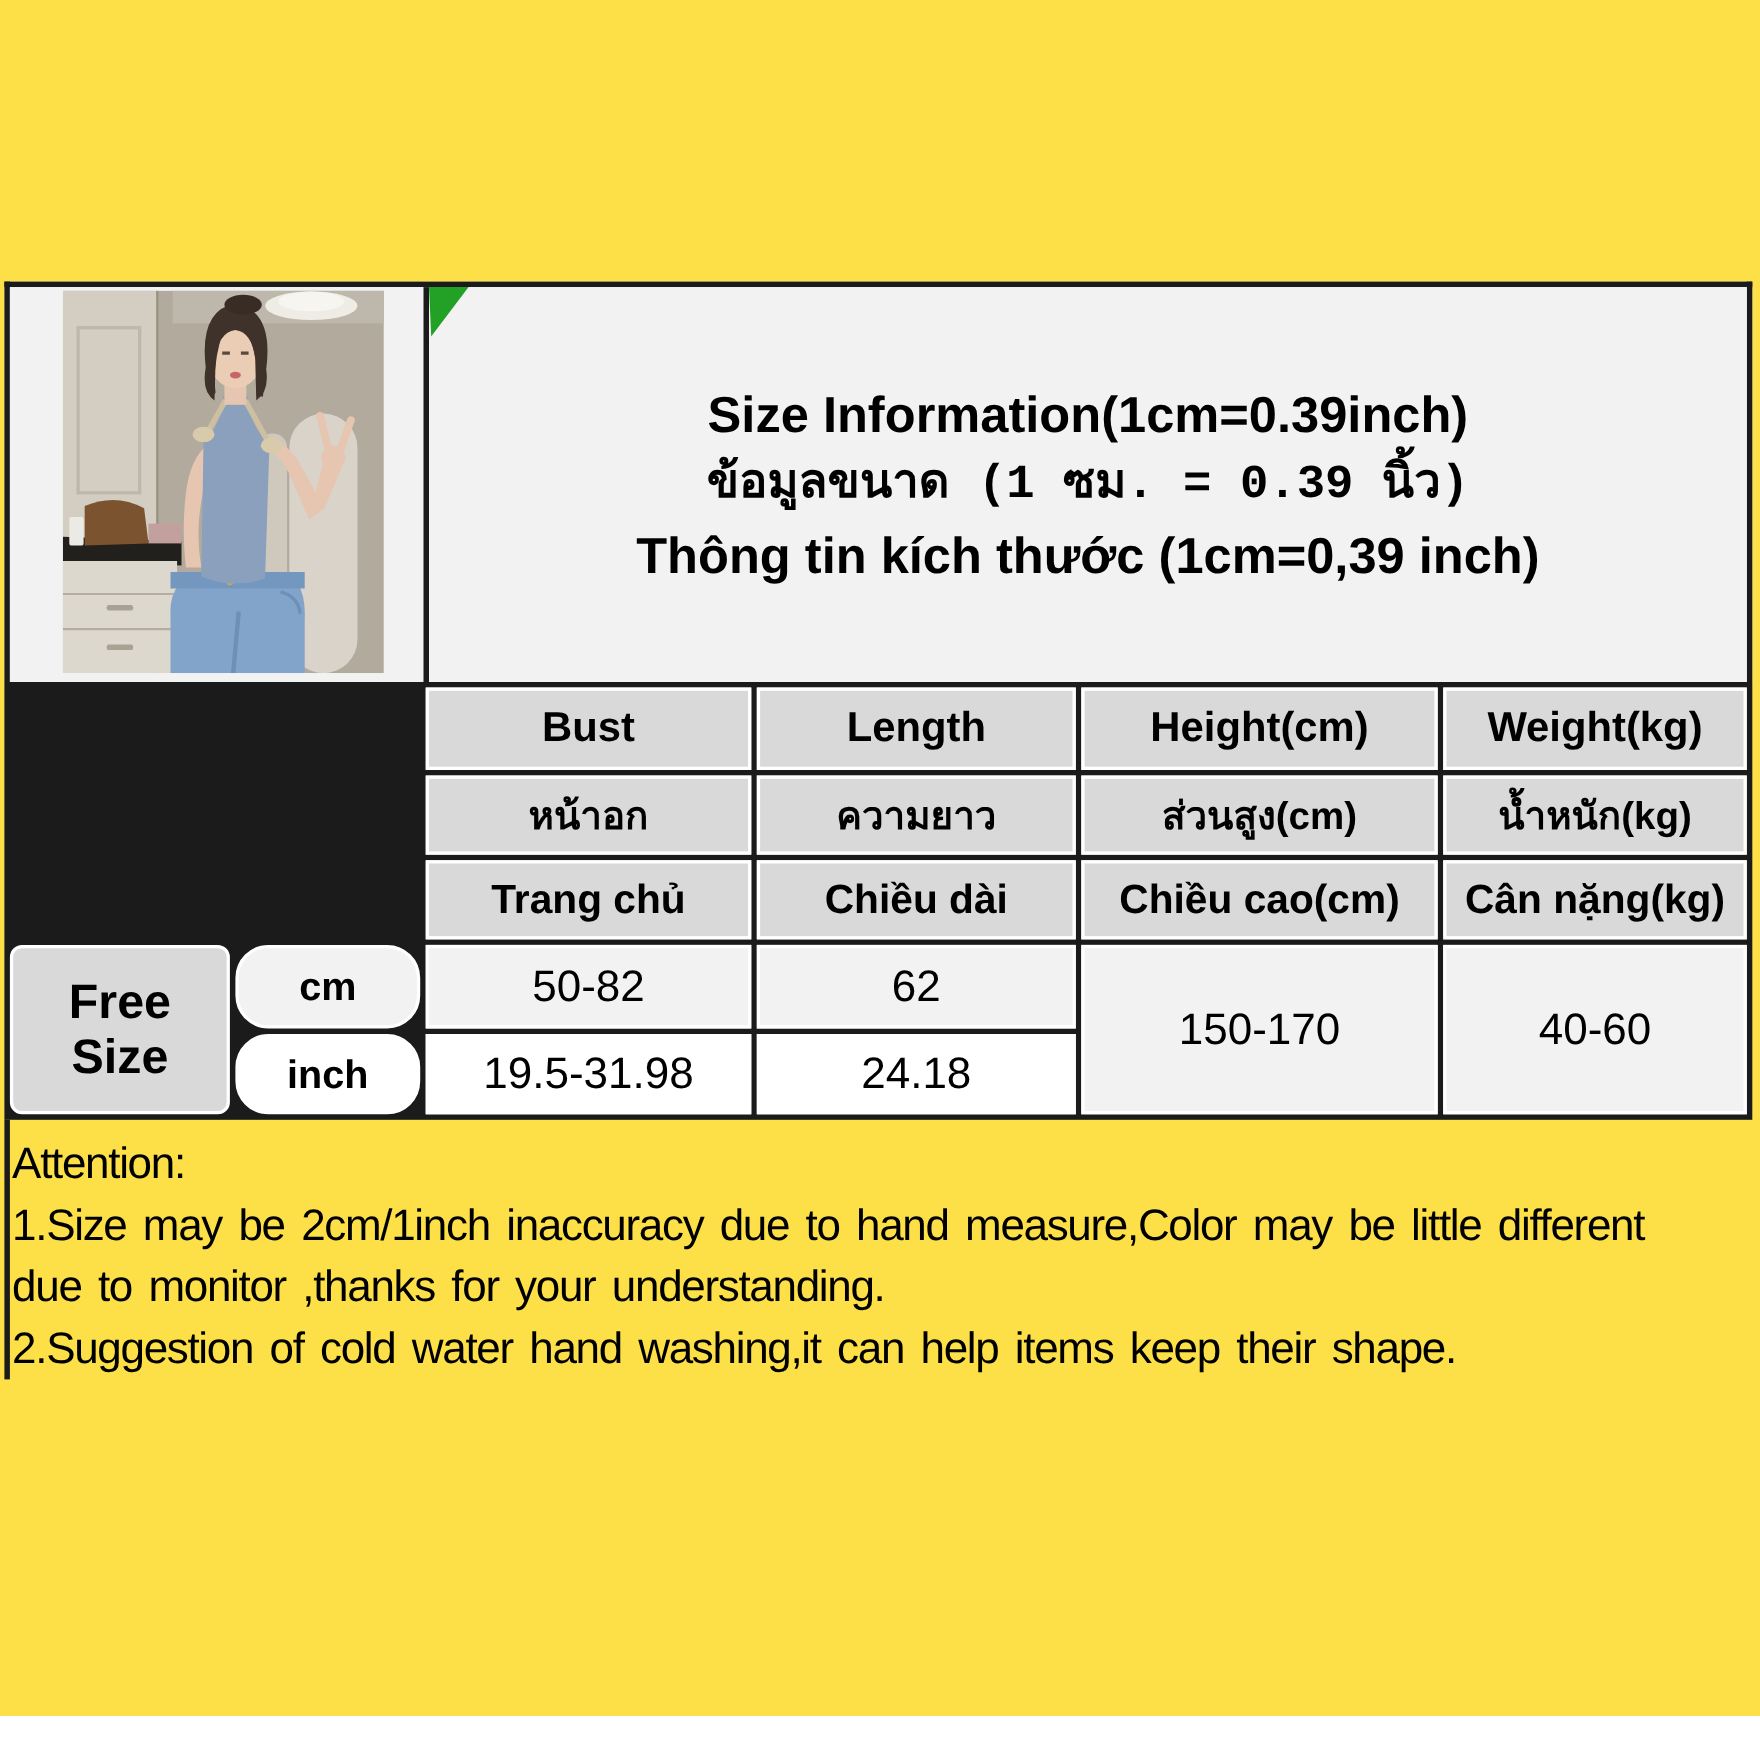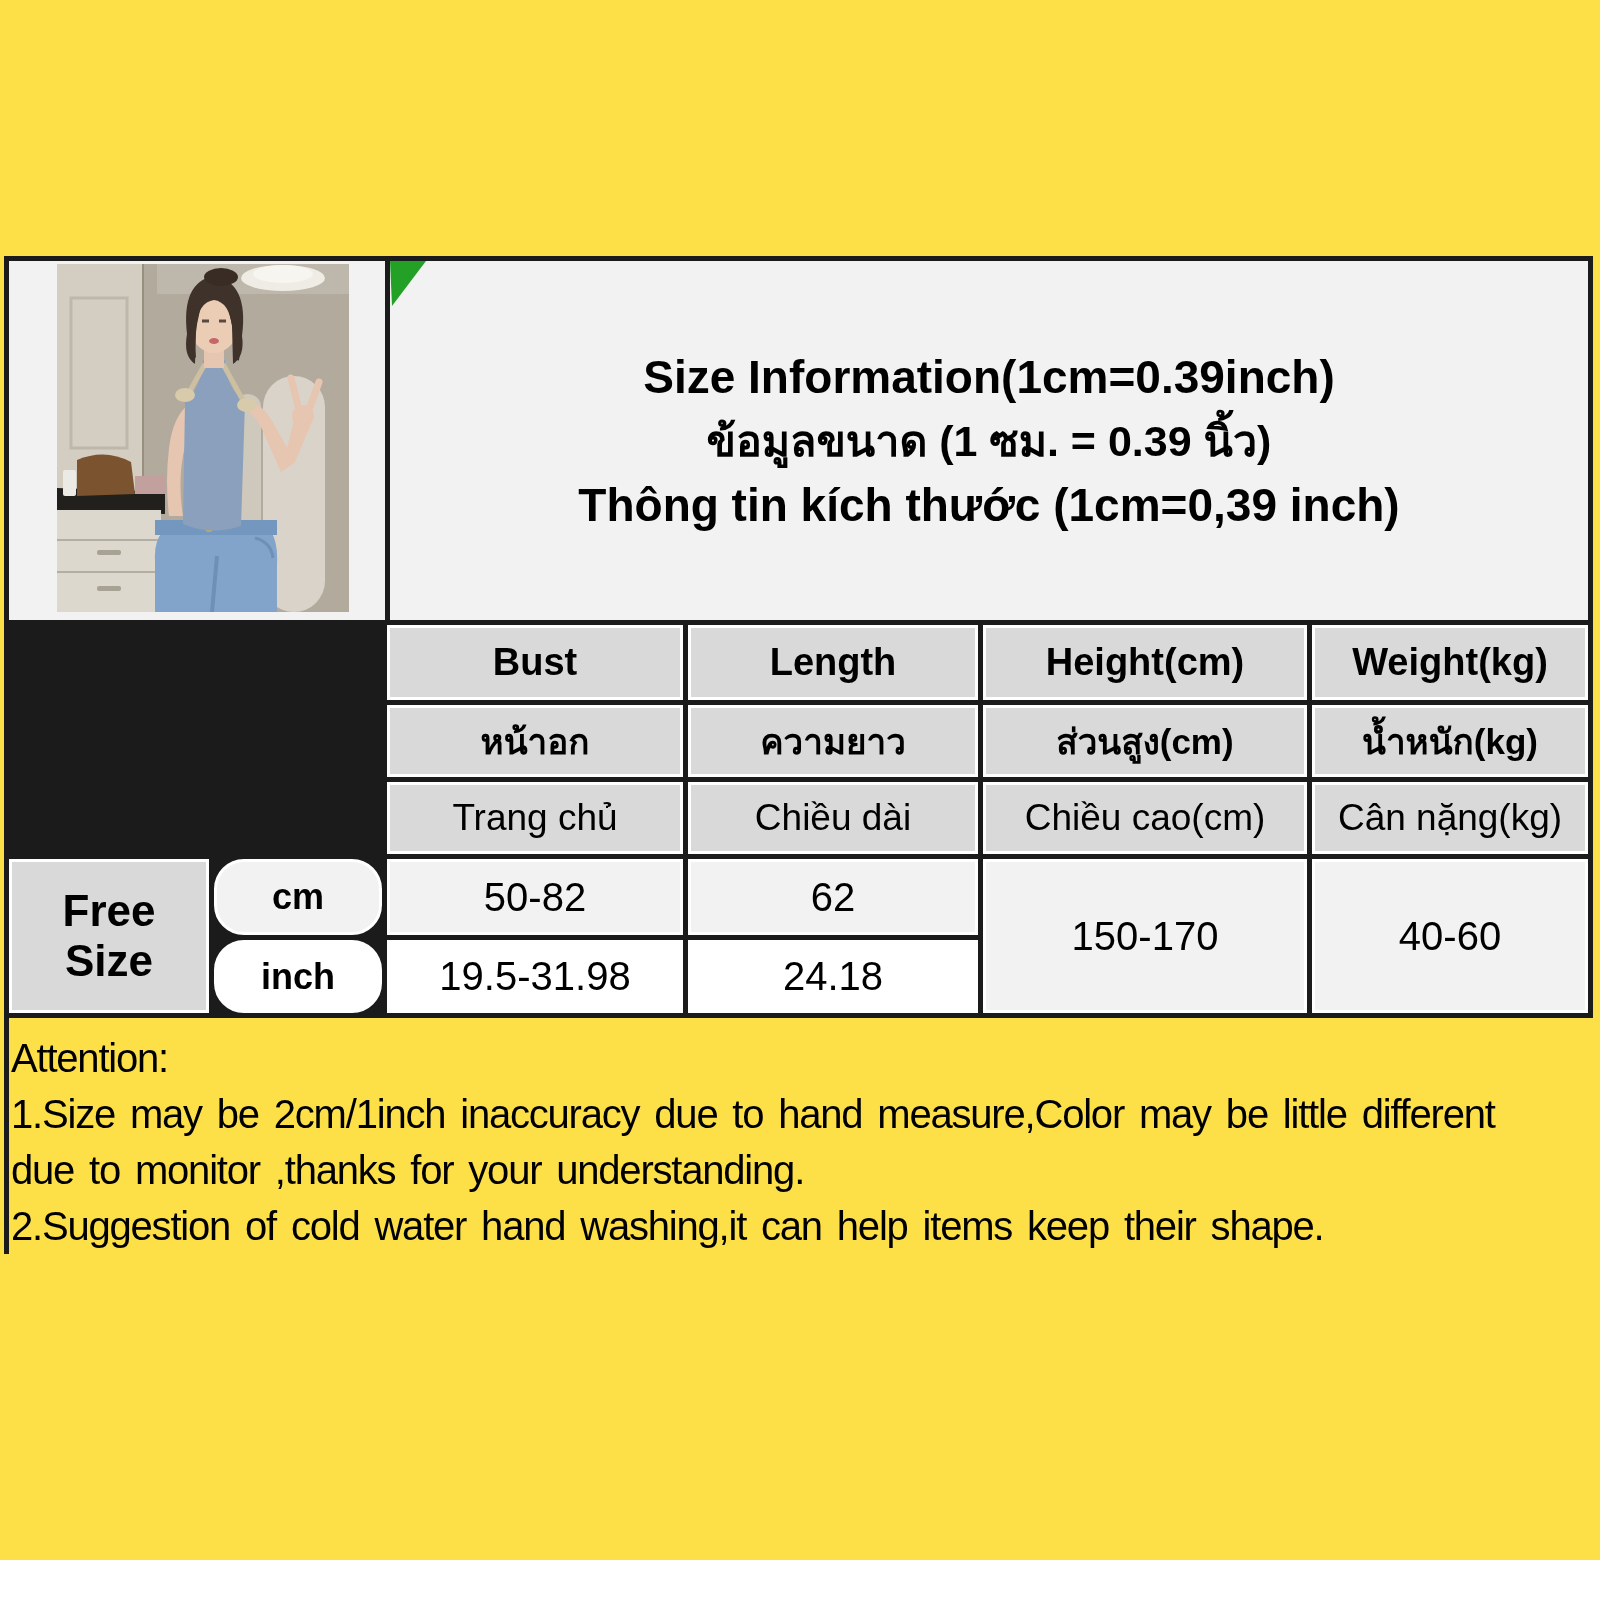--- a/index.html
+++ b/index.html
@@ -15,21 +15,21 @@
   .photo-panel{
     width:381px;box-sizing:border-box;border-right:5px solid #1b1b1b;
     background:#f2f2f2;position:relative;flex:none;
   }
   .photo-frame{position:absolute;left:48px;top:3px;width:292px;height:348px;overflow:hidden;}
   .title-panel{flex:1;position:relative;display:flex;flex-direction:column;
     align-items:center;justify-content:center;background:#f2f2f2;}
   .green-marker{position:absolute;left:0;top:0;}
   .title-line{white-space:nowrap;font-weight:bold;line-height:64px;}
   .title-en{font-size:46px;}
-  .title-th{font-size:43px;}
+  .title-th{font-size:43px;font-family:Liberation Mono, monospace;}
   .title-vi{font-size:46px;}
 
   
   .size-table{
     position:absolute;left:4px;top:620px;width:1589px;height:398px;box-sizing:border-box;
     display:grid;background:#1b1b1b;padding:5px;grid-gap:5px;
     grid-template-columns:200px 168px 296px 290px 324px 276px;
     grid-template-rows:75px 72px 72px 76px 73px;
   }
   .cell{
@@ -37,21 +37,21 @@
     text-align:center;overflow:hidden;
   }
   .bg-gray{background:#d9d9d9;}
   .bg-light{background:#f2f2f2;}
   .bg-white{background:#ffffff;}
   .f-size{font-size:74px;font-weight:bold;}
   .f-free{font-size:44px;font-weight:bold;word-spacing:16px;}
   .f-unit{font-size:36px;font-weight:bold;border-radius:30px;}
   .f-en{font-size:38px;font-weight:bold;}
   .f-th{font-size:35px;font-weight:bold;}
-  .f-vi{font-size:37px;font-weight:normal;}
+  .f-vi{font-size:37px;font-weight:bold;}
   .f-val{font-size:40px;font-weight:normal;}
 
   
   .attention{
     position:absolute;left:4px;top:1018px;width:1589px;box-sizing:border-box;
     border-left:5px solid #1b1b1b;min-height:224px;padding:12px 0 0 2px;
   }
   .att-line{
     font-size:40px;line-height:56px;letter-spacing:-1.2px;word-spacing:5px;
     white-space:nowrap;
@@ -144,21 +144,21 @@
     <div class="cell bg-gray f-th" style="grid-column:3;grid-row:2;">หน้าอก</div>
     <div class="cell bg-gray f-th" style="grid-column:4;grid-row:2;">ความยาว</div>
     <div class="cell bg-gray f-th" style="grid-column:5;grid-row:2;">ส่วนสูง(cm)</div>
     <div class="cell bg-gray f-th" style="grid-column:6;grid-row:2;">น้ำหนัก(kg)</div>
 
     <div class="cell bg-gray f-vi" style="grid-column:3;grid-row:3;">Trang chủ</div>
     <div class="cell bg-gray f-vi" style="grid-column:4;grid-row:3;">Chiều dài</div>
     <div class="cell bg-gray f-vi" style="grid-column:5;grid-row:3;">Chiều cao(cm)</div>
     <div class="cell bg-gray f-vi" style="grid-column:6;grid-row:3;">Cân nặng(kg)</div>
 
-    <div class="cell bg-gray f-free" style="grid-column:1;grid-row:4/6;">Free Size</div>
+    <div class="cell bg-gray f-free" style="grid-column:1;grid-row:4/6;border-radius:11px;">Free Size</div>
 
     <div class="cell bg-light f-unit" style="grid-column:2;grid-row:4;">cm</div>
     <div class="cell bg-light f-val" style="grid-column:3;grid-row:4;">50-82</div>
     <div class="cell bg-light f-val" style="grid-column:4;grid-row:4;">62</div>
 
     <div class="cell bg-light f-val" style="grid-column:5;grid-row:4/6;">150-170</div>
     <div class="cell bg-light f-val" style="grid-column:6;grid-row:4/6;">40-60</div>
 
     <div class="cell bg-white f-unit" style="grid-column:2;grid-row:5;">inch</div>
     <div class="cell bg-white f-val" style="grid-column:3;grid-row:5;">19.5-31.98</div>

